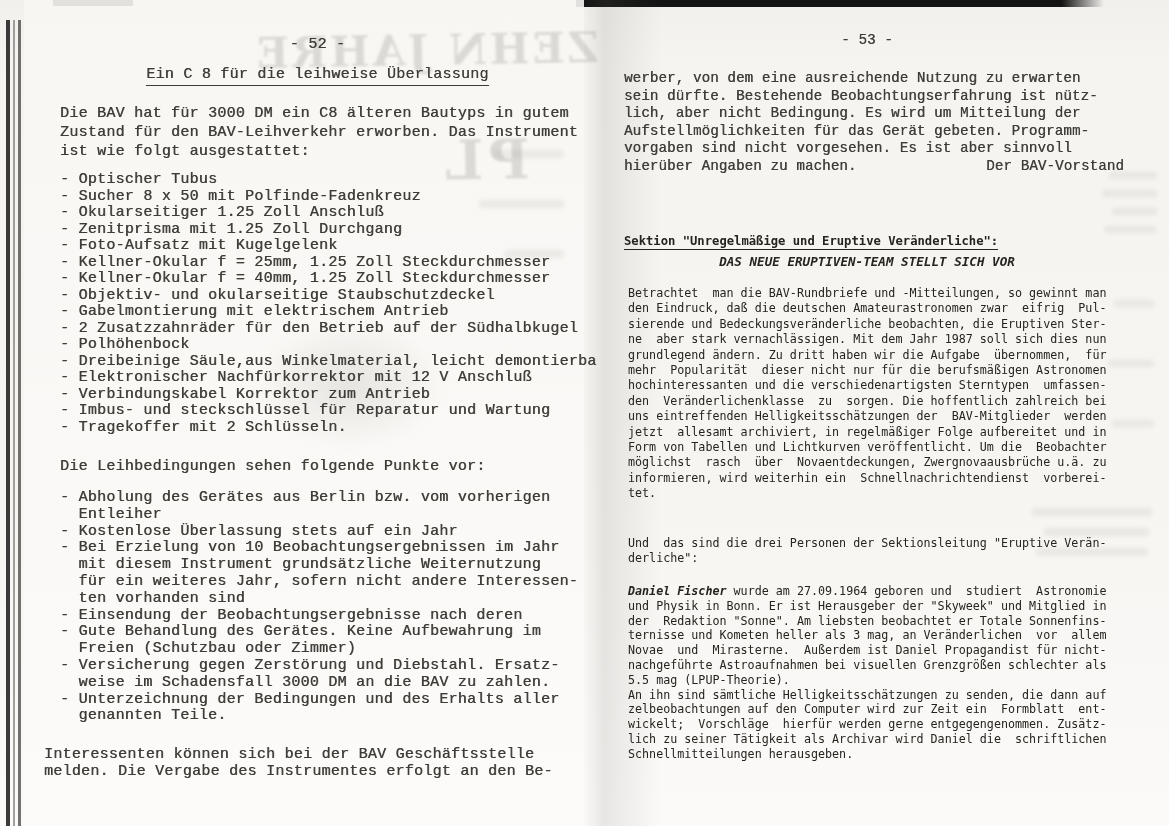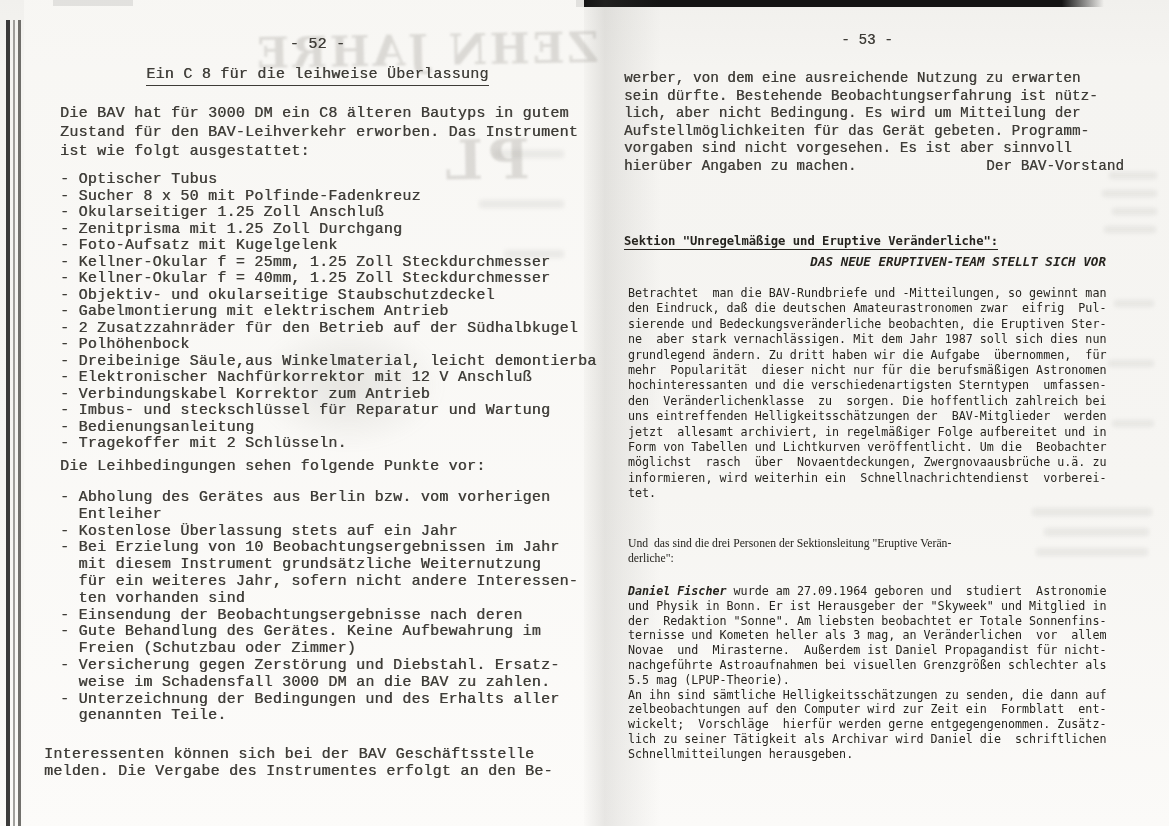--- a/index.html
+++ b/index.html
@@ -85,21 +85,20 @@
         <div class="line">- Kellner-Okular f = 25mm, 1.25 Zoll Steckdurchmesser</div>
         <div class="line">- Kellner-Okular f = 40mm, 1.25 Zoll Steckdurchmesser</div>
         <div class="line">- Objektiv- und okularseitige Staubschutzdeckel</div>
         <div class="line">- Gabelmontierung mit elektrischem Antrieb</div>
         <div class="line">- 2 Zusatzzahnräder für den Betrieb auf der Südhalbkugel</div>
         <div class="line">- Polhöhenbock</div>
         <div class="line">- Dreibeinige Säule,aus Winkelmaterial, leicht demontierba</div>
         <div class="line">- Elektronischer Nachfürkorrektor mit 12 V Anschluß</div>
         <div class="line">- Verbindungskabel Korrektor zum Antrieb</div>
         <div class="line">- Imbus- und steckschlüssel für Reparatur und Wartung</div>
-        <div class="line">- Bedienungsanleitung</div>
         <div class="line">- Tragekoffer mit 2 Schlüsseln.</div>
       </div>
 
     <div class="abs tw" style="left:36px;top:458px;">
       <span>Die Leihbedingungen sehen folgende Punkte vor:</span>
     </div>
 
     <div class="abs tw" style="left:36px;top:490px;line-height:16.8px;">
         <div class="line">- Abholung des Gerätes aus Berlin bzw. vom vorherigen</div>
         <div class="line">  Entleiher</div>
@@ -150,42 +149,42 @@
       </div>
 
     <div class="abs tw tw-r" style="left:44px;top:158px;width:496px;text-align:right;">
       <span>Der BAV-Vorstand</span>
     </div>
 
     <div class="abs dm b" style="left:40px;top:234px;">
       <span class="u-dm" style="font-size:12.2px;">Sektion "Unregelmäßige und Eruptive Veränderliche":</span>
     </div>
 
-    <div class="abs dm it b center" style="left:44px;top:254px;width:478px;font-size:12.6px;text-align:right;">
+    <div class="abs dm it b center" style="left:44px;top:254px;width:478px;font-size:12.6px;">
       <span>DAS NEUE ERUPTIVEN-TEAM STELLT SICH VOR</span>
     </div>
 
     <div class="abs dm" style="left:44px;top:286px;line-height:15.4px;">
         <div class="line">Betrachtet  man die BAV-Rundbriefe und -Mitteilungen, so gewinnt man</div>
         <div class="line">den Eindruck, daß die deutschen Amateurastronomen zwar  eifrig  Pul-</div>
         <div class="line">sierende und Bedeckungsveränderliche beobachten, die Eruptiven Ster-</div>
         <div class="line">ne  aber stark vernachlässigen. Mit dem Jahr 1987 soll sich dies nun</div>
         <div class="line">grundlegend ändern. Zu dritt haben wir die Aufgabe  übernommen,  für</div>
         <div class="line">mehr  Popularität  dieser nicht nur für die berufsmäßigen Astronomen</div>
         <div class="line">hochinteressanten und die verschiedenartigsten Sterntypen  umfassen-</div>
         <div class="line">den  Veränderlichenklasse  zu  sorgen. Die hoffentlich zahlreich bei</div>
         <div class="line">uns eintreffenden Helligkeitsschätzungen der  BAV-Mitglieder  werden</div>
         <div class="line">jetzt  allesamt archiviert, in regelmäßiger Folge aufbereitet und in</div>
         <div class="line">Form von Tabellen und Lichtkurven veröffentlicht. Um die  Beobachter</div>
         <div class="line">möglichst  rasch  über  Novaentdeckungen, Zwergnovaausbrüche u.ä. zu</div>
         <div class="line">informieren, wird weiterhin ein  Schnellnachrichtendienst  vorberei-</div>
         <div class="line">tet.</div>
       </div>
 
-    <div class="abs dm" style="left:44px;top:536px;line-height:15px;font-family:Liberation Serif, serif;">
+    <div class="abs dm" style="left:44px;top:536px;line-height:15px;">
         <div class="line">Und  das sind die drei Personen der Sektionsleitung "Eruptive Verän-</div>
         <div class="line">derliche":</div>
       </div>
 
     <div class="abs dm" style="left:44px;top:584px;line-height:14.8px;">
       <div class="line"><span class="it b">Daniel Fischer</span><span> wurde am 27.09.1964 geboren und  studiert  Astronomie</span></div>
       <div>
           <div class="line">und Physik in Bonn. Er ist Herausgeber der "Skyweek" und Mitglied in</div>
           <div class="line">der  Redaktion "Sonne". Am liebsten beobachtet er Totale Sonnenfins-</div>
           <div class="line">ternisse und Kometen heller als 3 mag, an Veränderlichen  vor  allem</div>

